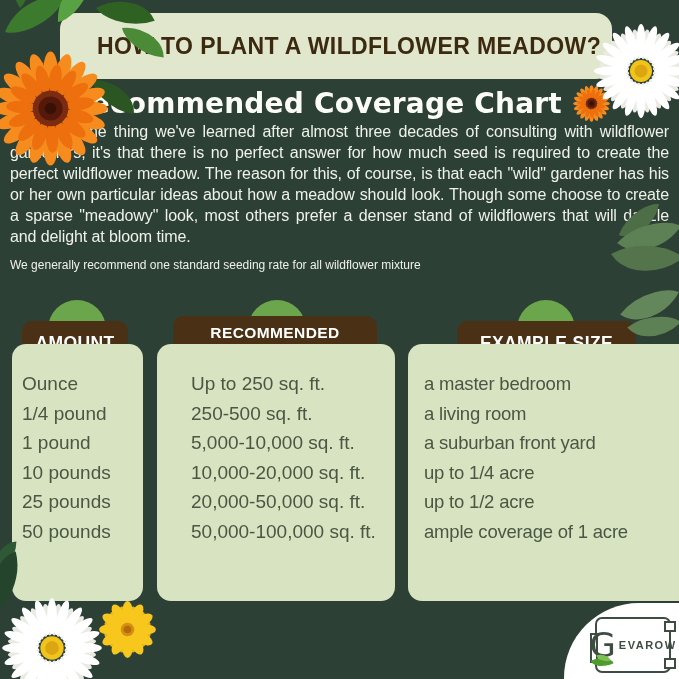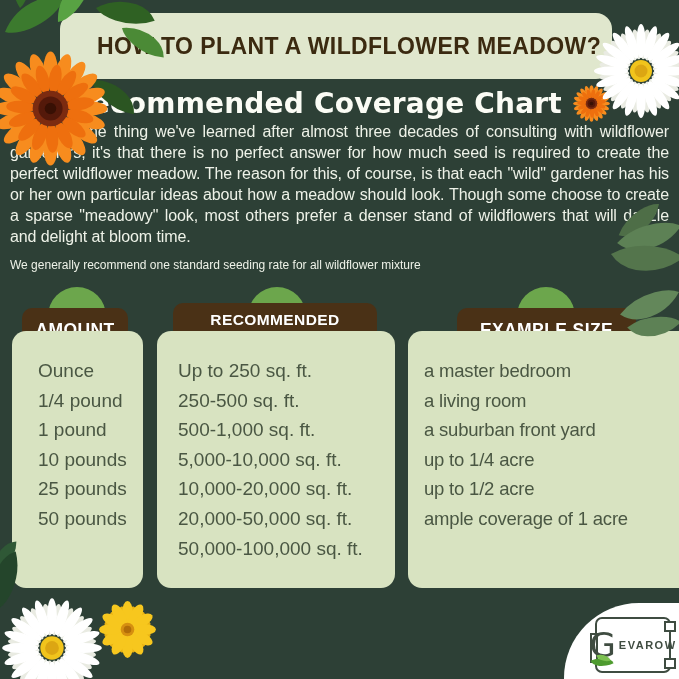--- a/index.html
+++ b/index.html
@@ -32,21 +32,21 @@
   .intro{
     position:absolute;left:10px;top:121px;width:659px;margin:0;
     font-size:16px;line-height:21px;color:#eef2e8;text-align:justify;
     letter-spacing:-.1px;z-index:1;
   }
   .rec-line{
     position:absolute;left:10px;top:258px;width:659px;margin:0;
     font-size:12px;color:#eef2e8;z-index:1;
   }
   
-  .col{position:absolute;top:287px;height:301px;z-index:1;}
+  .col{position:absolute;top:300px;height:301px;z-index:1;}
   .col1{left:12px;width:131px;}
   .col2{left:157px;width:238px;}
   .col3{left:408px;width:286px;}
   .half-dome{
     position:absolute;width:58px;height:58px;border-radius:50%;
     background:#6ca64c;top:0;
   }
   .col1 .half-dome{left:36px;}
   .col2 .half-dome{left:91px;}
   .col3 .half-dome{left:109px;}
@@ -57,22 +57,22 @@
   }
   .col1 .hdr{left:10px;top:21px;width:106px;height:44px;font-size:17.5px;}
   .col2 .hdr{left:16px;top:16px;width:204px;height:52px;font-size:15.5px;line-height:1.15;}
   .col3 .hdr{left:49px;top:21px;width:179px;height:44px;font-size:17.5px;}
   .card{
     position:absolute;left:0;right:0;top:44px;bottom:0;
     background:#d8e3c1;border-radius:14px;
     padding-top:25px;box-sizing:border-box;
     color:#4a5743;font-size:19px;line-height:29.6px;
   }
-  .col1 .card{padding-left:26px;}
-  .col2 .card{padding-left:21px;}
+  .col1 .card{padding-left:10px;}
+  .col2 .card{padding-left:34px;}
   .col3 .card{padding-left:16px;font-size:18.5px;letter-spacing:-.2px;}
   .row{white-space:nowrap;}
   
   .deco{position:absolute;}
   .leaves-tl{left:0;top:0;width:190px;height:140px;z-index:2;}
   .sprig-r{right:-4px;top:192px;width:94px;height:150px;z-index:2;}
   .leaf-bl{left:-8px;top:535px;width:50px;height:80px;z-index:2;}
   .gerbera-main{left:-7px;top:51px;width:115px;height:115px;z-index:3;}
   .daisy-tr{left:591px;top:21px;width:100px;height:100px;z-index:3;}
   .daisy-bl{left:-1px;top:595px;width:106px;height:106px;z-index:3;}
@@ -251,21 +251,20 @@
       <div class="row">50 pounds</div>
     </div>
   </div>
 
   <div class="col col2">
     <div class="half-dome"></div>
     <div class="hdr">RECOMMENDED COVERAGE</div>
     <div class="card">
       <div class="row">Up to 250 sq. ft.</div>
       <div class="row">250-500 sq. ft.</div>
-      <div class="row">500-1,000 sq. ft.</div>
       <div class="row">5,000-10,000 sq. ft.</div>
       <div class="row">10,000-20,000 sq. ft.</div>
       <div class="row">20,000-50,000 sq. ft.</div>
       <div class="row">50,000-100,000 sq. ft.</div>
     </div>
   </div>
 
   <div class="col col3">
     <div class="half-dome"></div>
     <div class="hdr">EXAMPLE SIZE</div>

